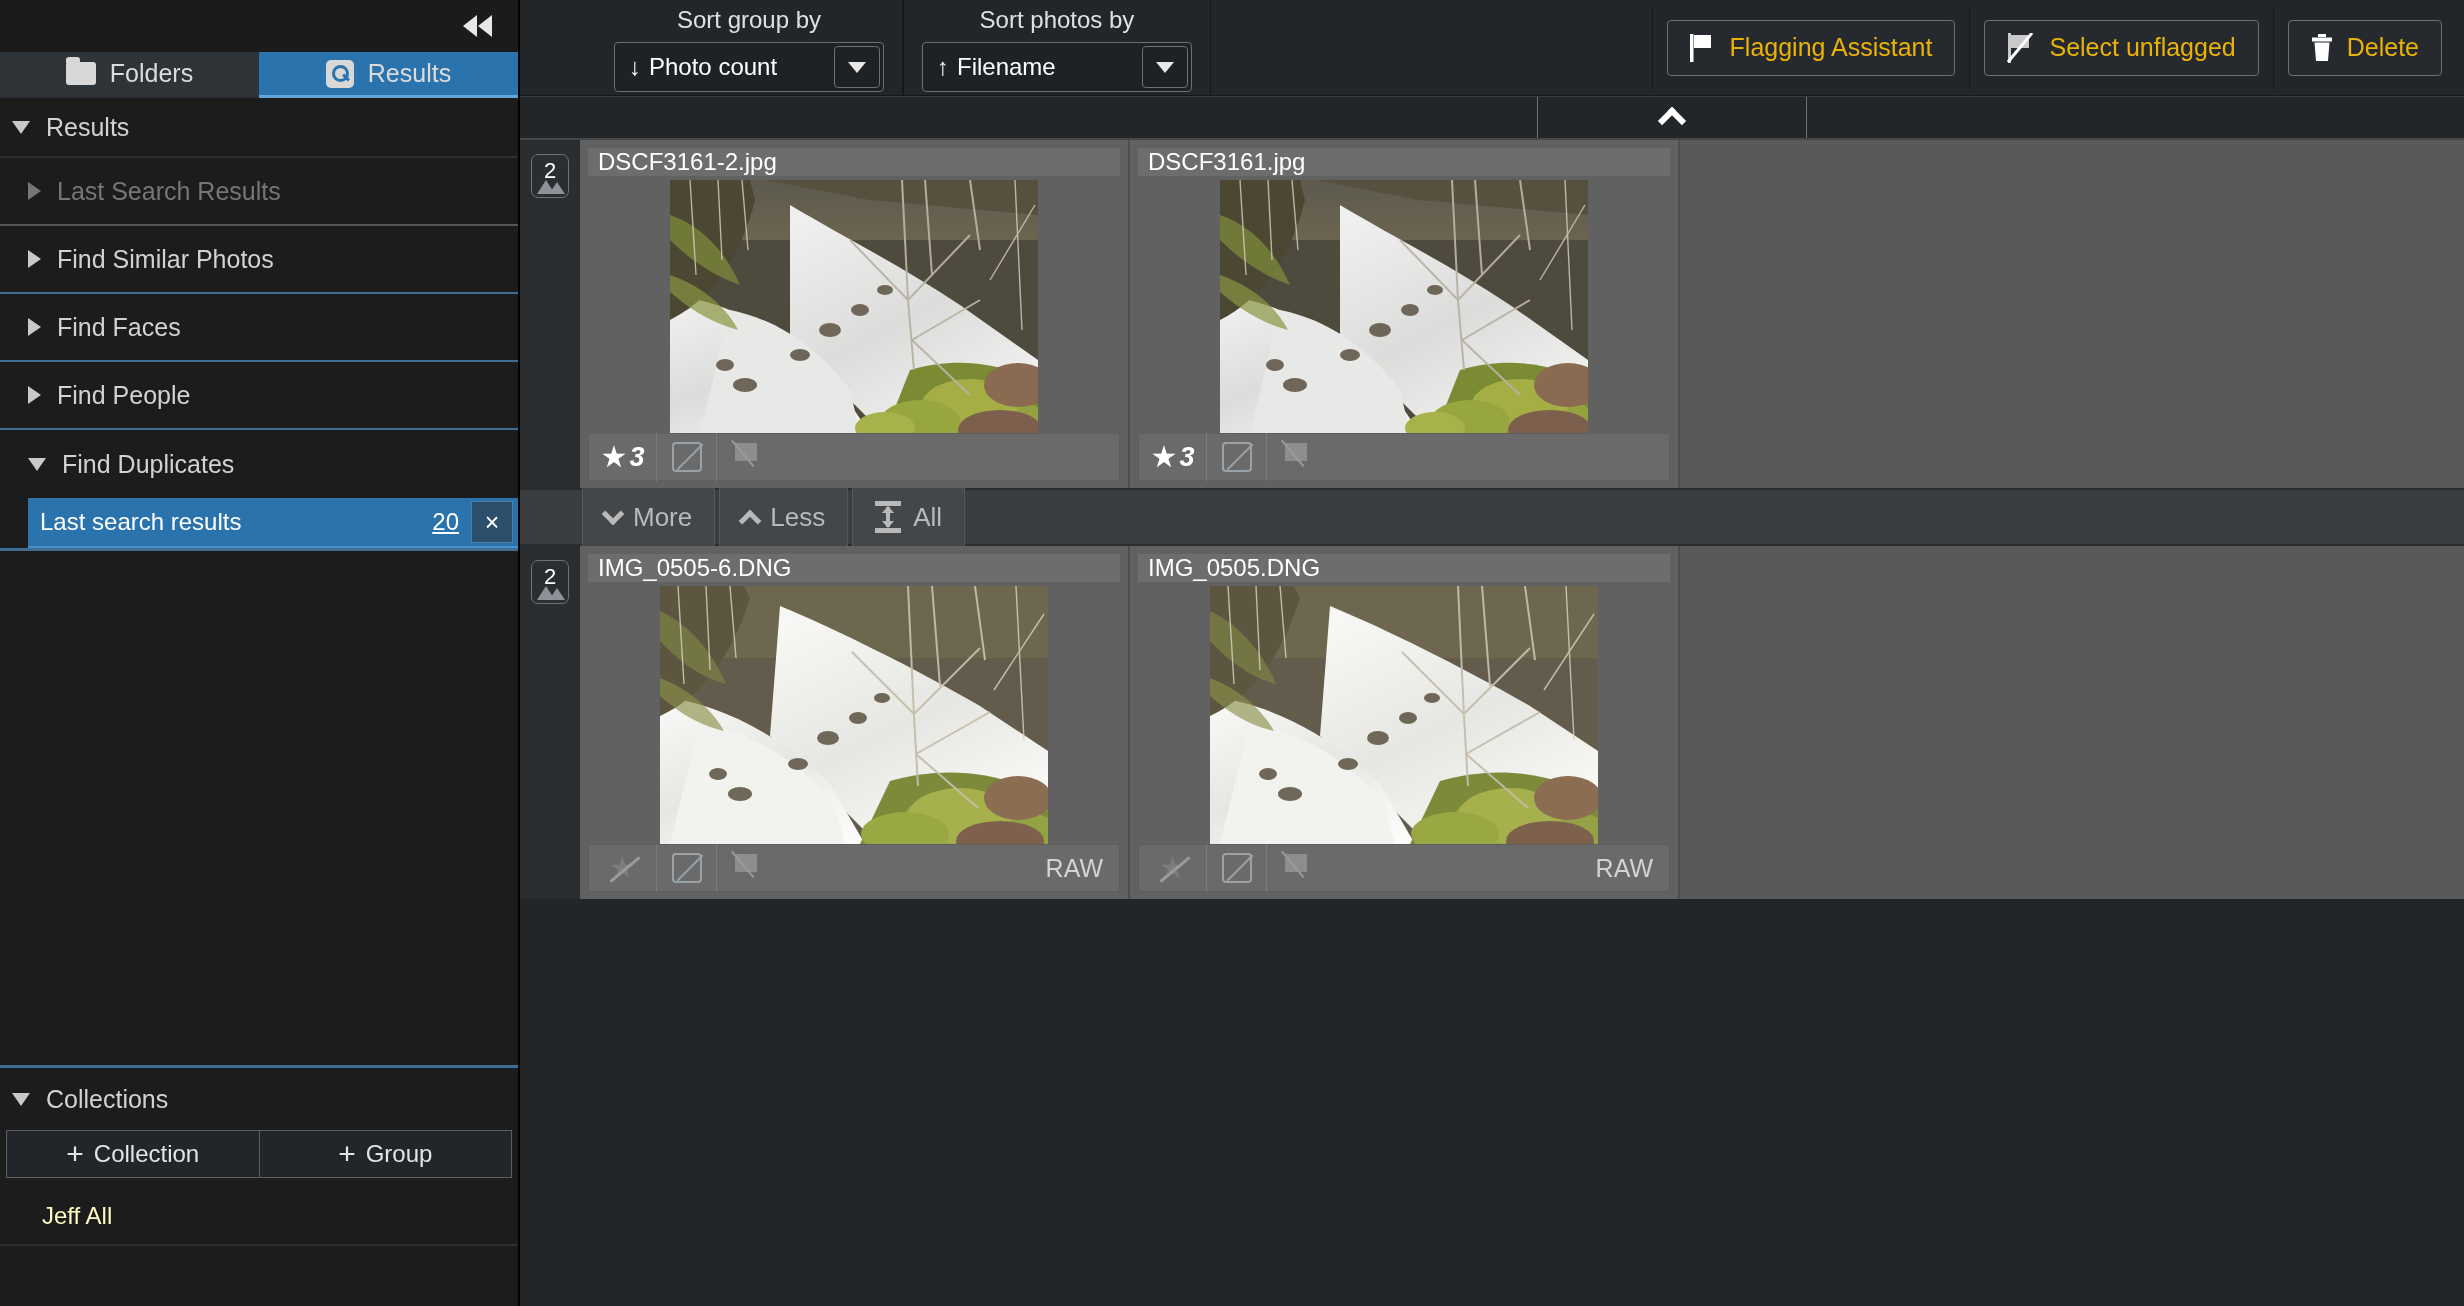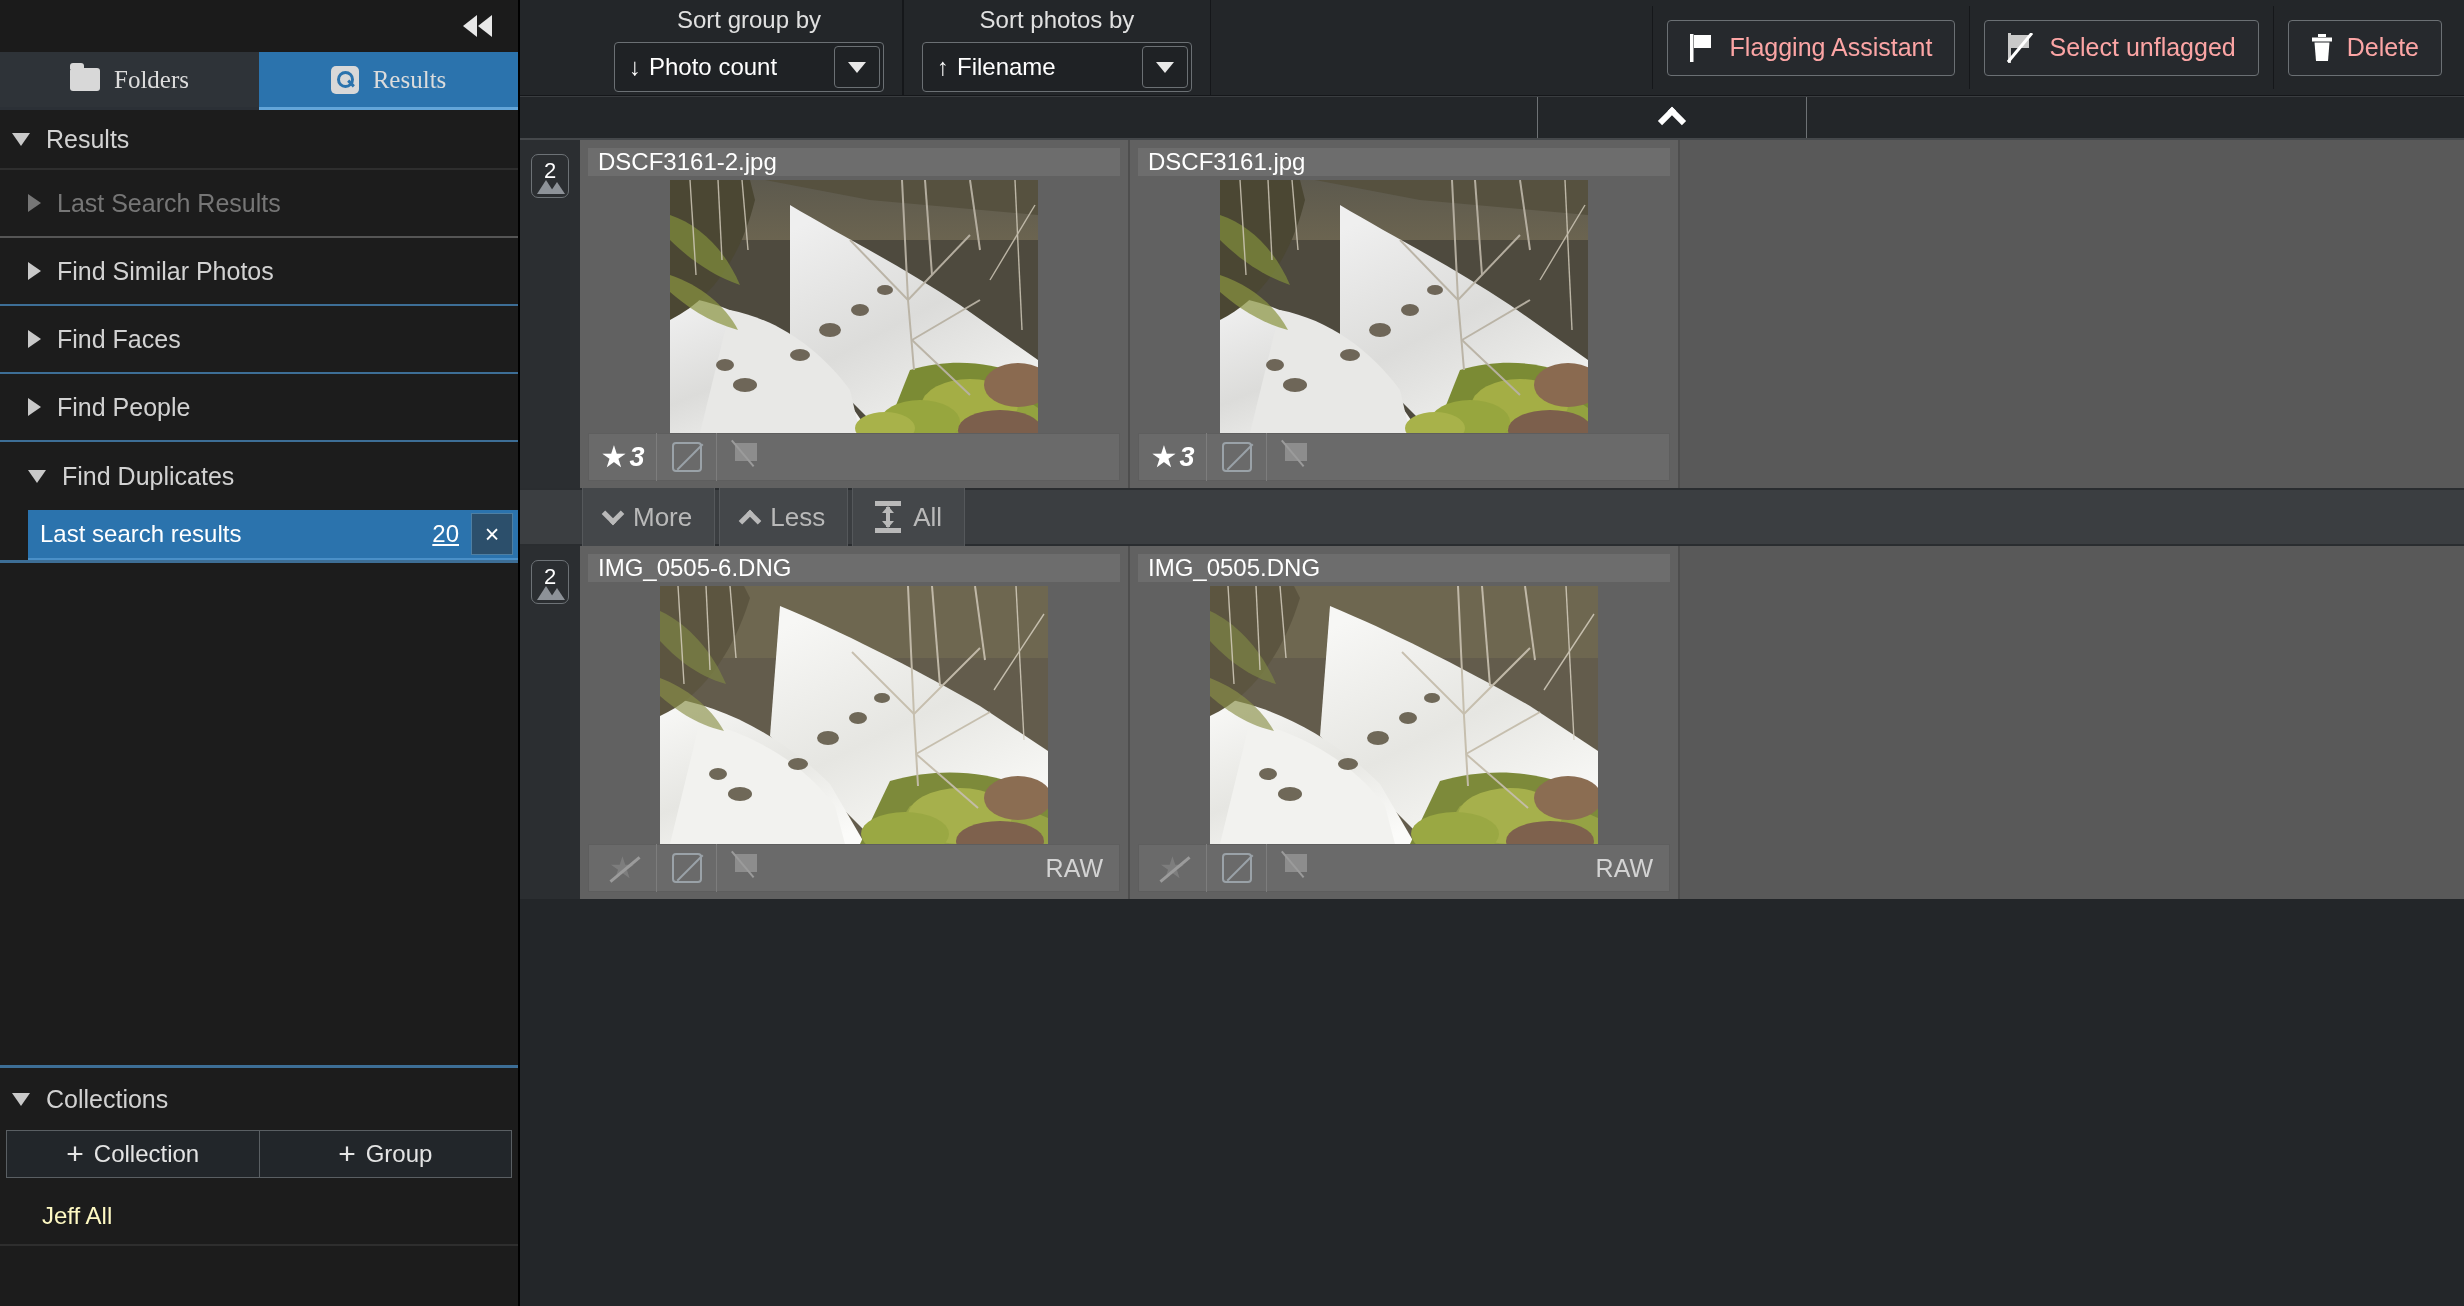--- a/index.html
+++ b/index.html
@@ -23,21 +23,21 @@
     padding-right:26px;
   }
   .rewind-icon { display:flex; gap:1px; cursor:pointer; }
   .rewind-icon i {
     width:0;height:0;border-style:solid;
     border-width:11px 14px 11px 0;
     border-color:transparent #e8e8e8 transparent transparent;
     display:block;
   }
 
-  .sb-tabs { display:flex; height:58px;font-family:Liberation Serif, serif; }
+  .sb-tabs { display:flex; height:46px; }
   .sb-tab {
     flex:1; display:flex; align-items:center; justify-content:center;
     gap:14px; font-size:25px; color:#dcdcdc; cursor:pointer;
     background:#2e3338; border-bottom:3px solid #2b3036;
   }
   .sb-tab.active { background:#2b73ad; border-bottom:3px solid #63a5d8; }
   .folder-ico {
     width:30px;height:23px;background:#d8d8d8;border-radius:3px;
     position:relative;
   }
@@ -148,21 +148,21 @@
     display:flex;align-items:center;justify-content:center;
   }
   .caret-dn { width:0;height:0;border-style:solid;border-width:11px 9px 0 9px;
     border-color:#e8e8e8 transparent transparent transparent; }
   .tb-mid { flex:1; }
   .tb-actions { display:flex; align-items:center; gap:0; padding-right:22px; }
   .tb-div { width:1px; align-self:stretch; background:#15171a; margin:6px 14px; }
   .act-btn {
     height:56px; background:#26292d; border:1px solid #6b7074; border-radius:4px;
     display:flex; align-items:center; gap:14px; padding:0 22px;
-    color:#fca5a5; font-size:25px; cursor:pointer; white-space:nowrap;
+    color:#eab308; font-size:25px; cursor:pointer; white-space:nowrap;
   }
 
   .collapsebar {
     height:44px; background:#232629; display:flex;
     border-bottom:2px solid #45484b; border-top:1px solid #3a3d40;
   }
   .cb-seg { border-right:1px solid #6e7275; }
   .cb-seg.mid { display:flex; align-items:center; justify-content:center; cursor:pointer; }
   .chev-up {
     width:20px;height:20px;border-left:6px solid #fff;border-top:6px solid #fff;

